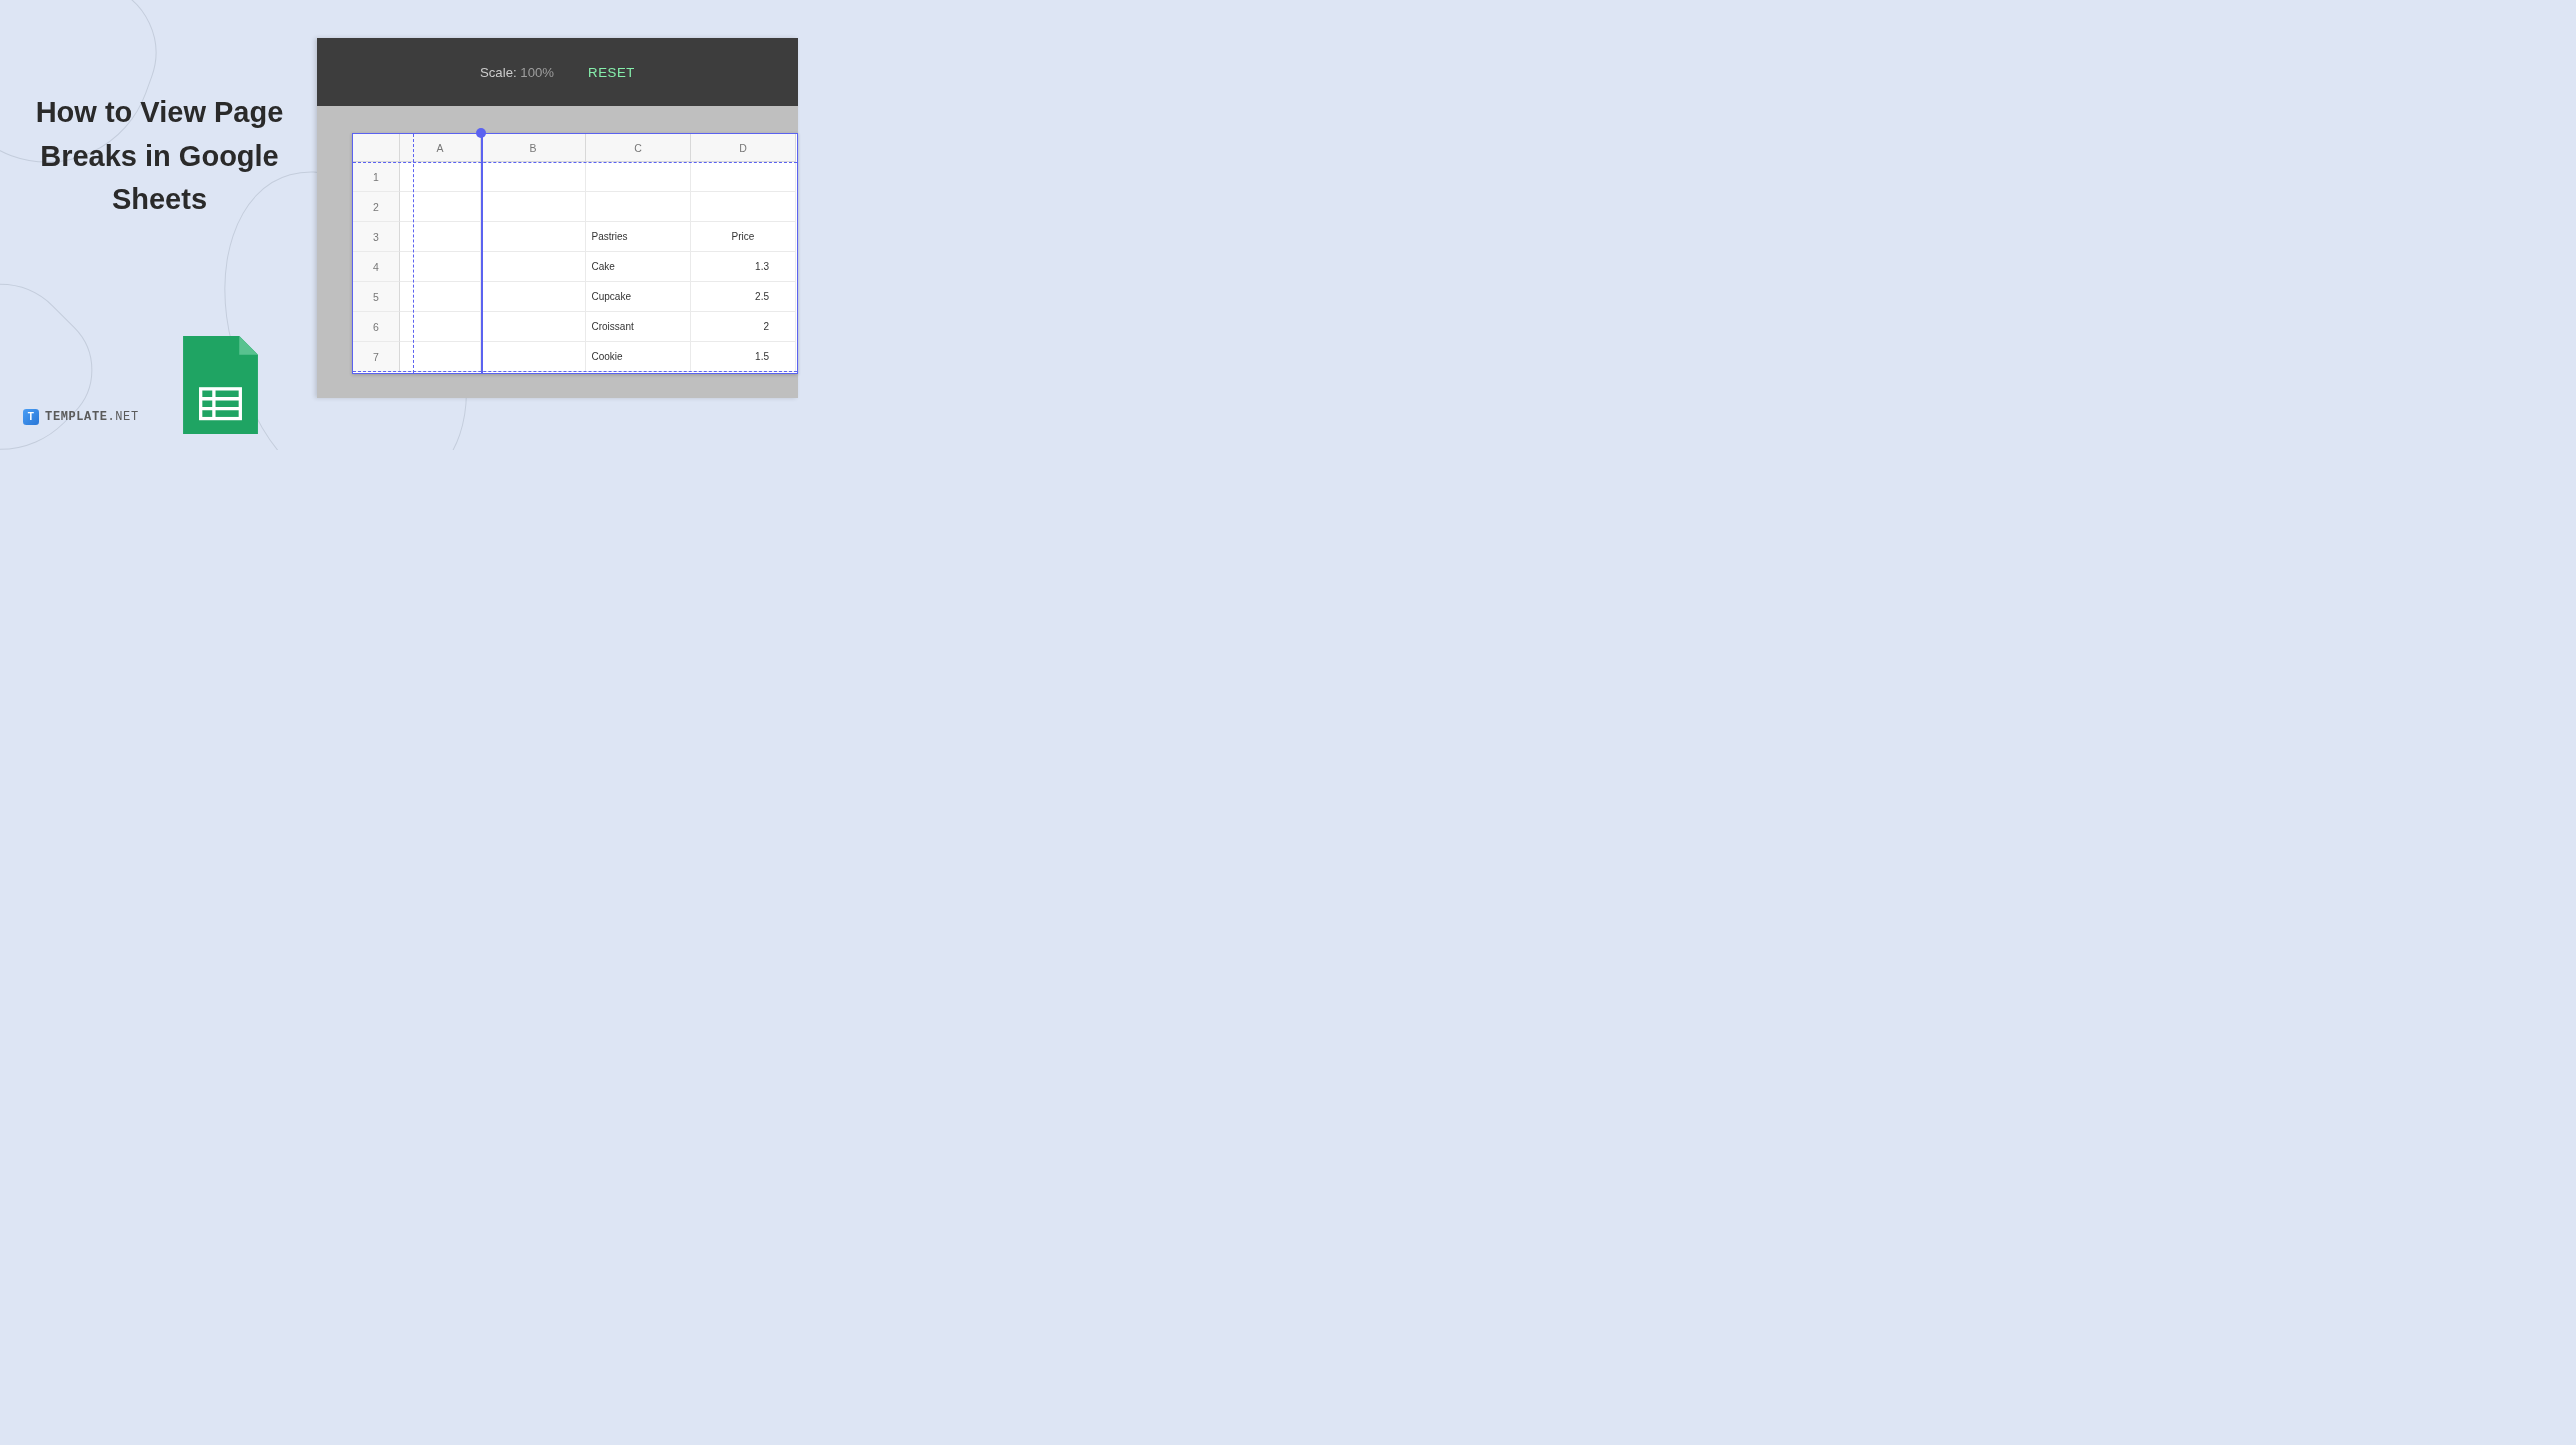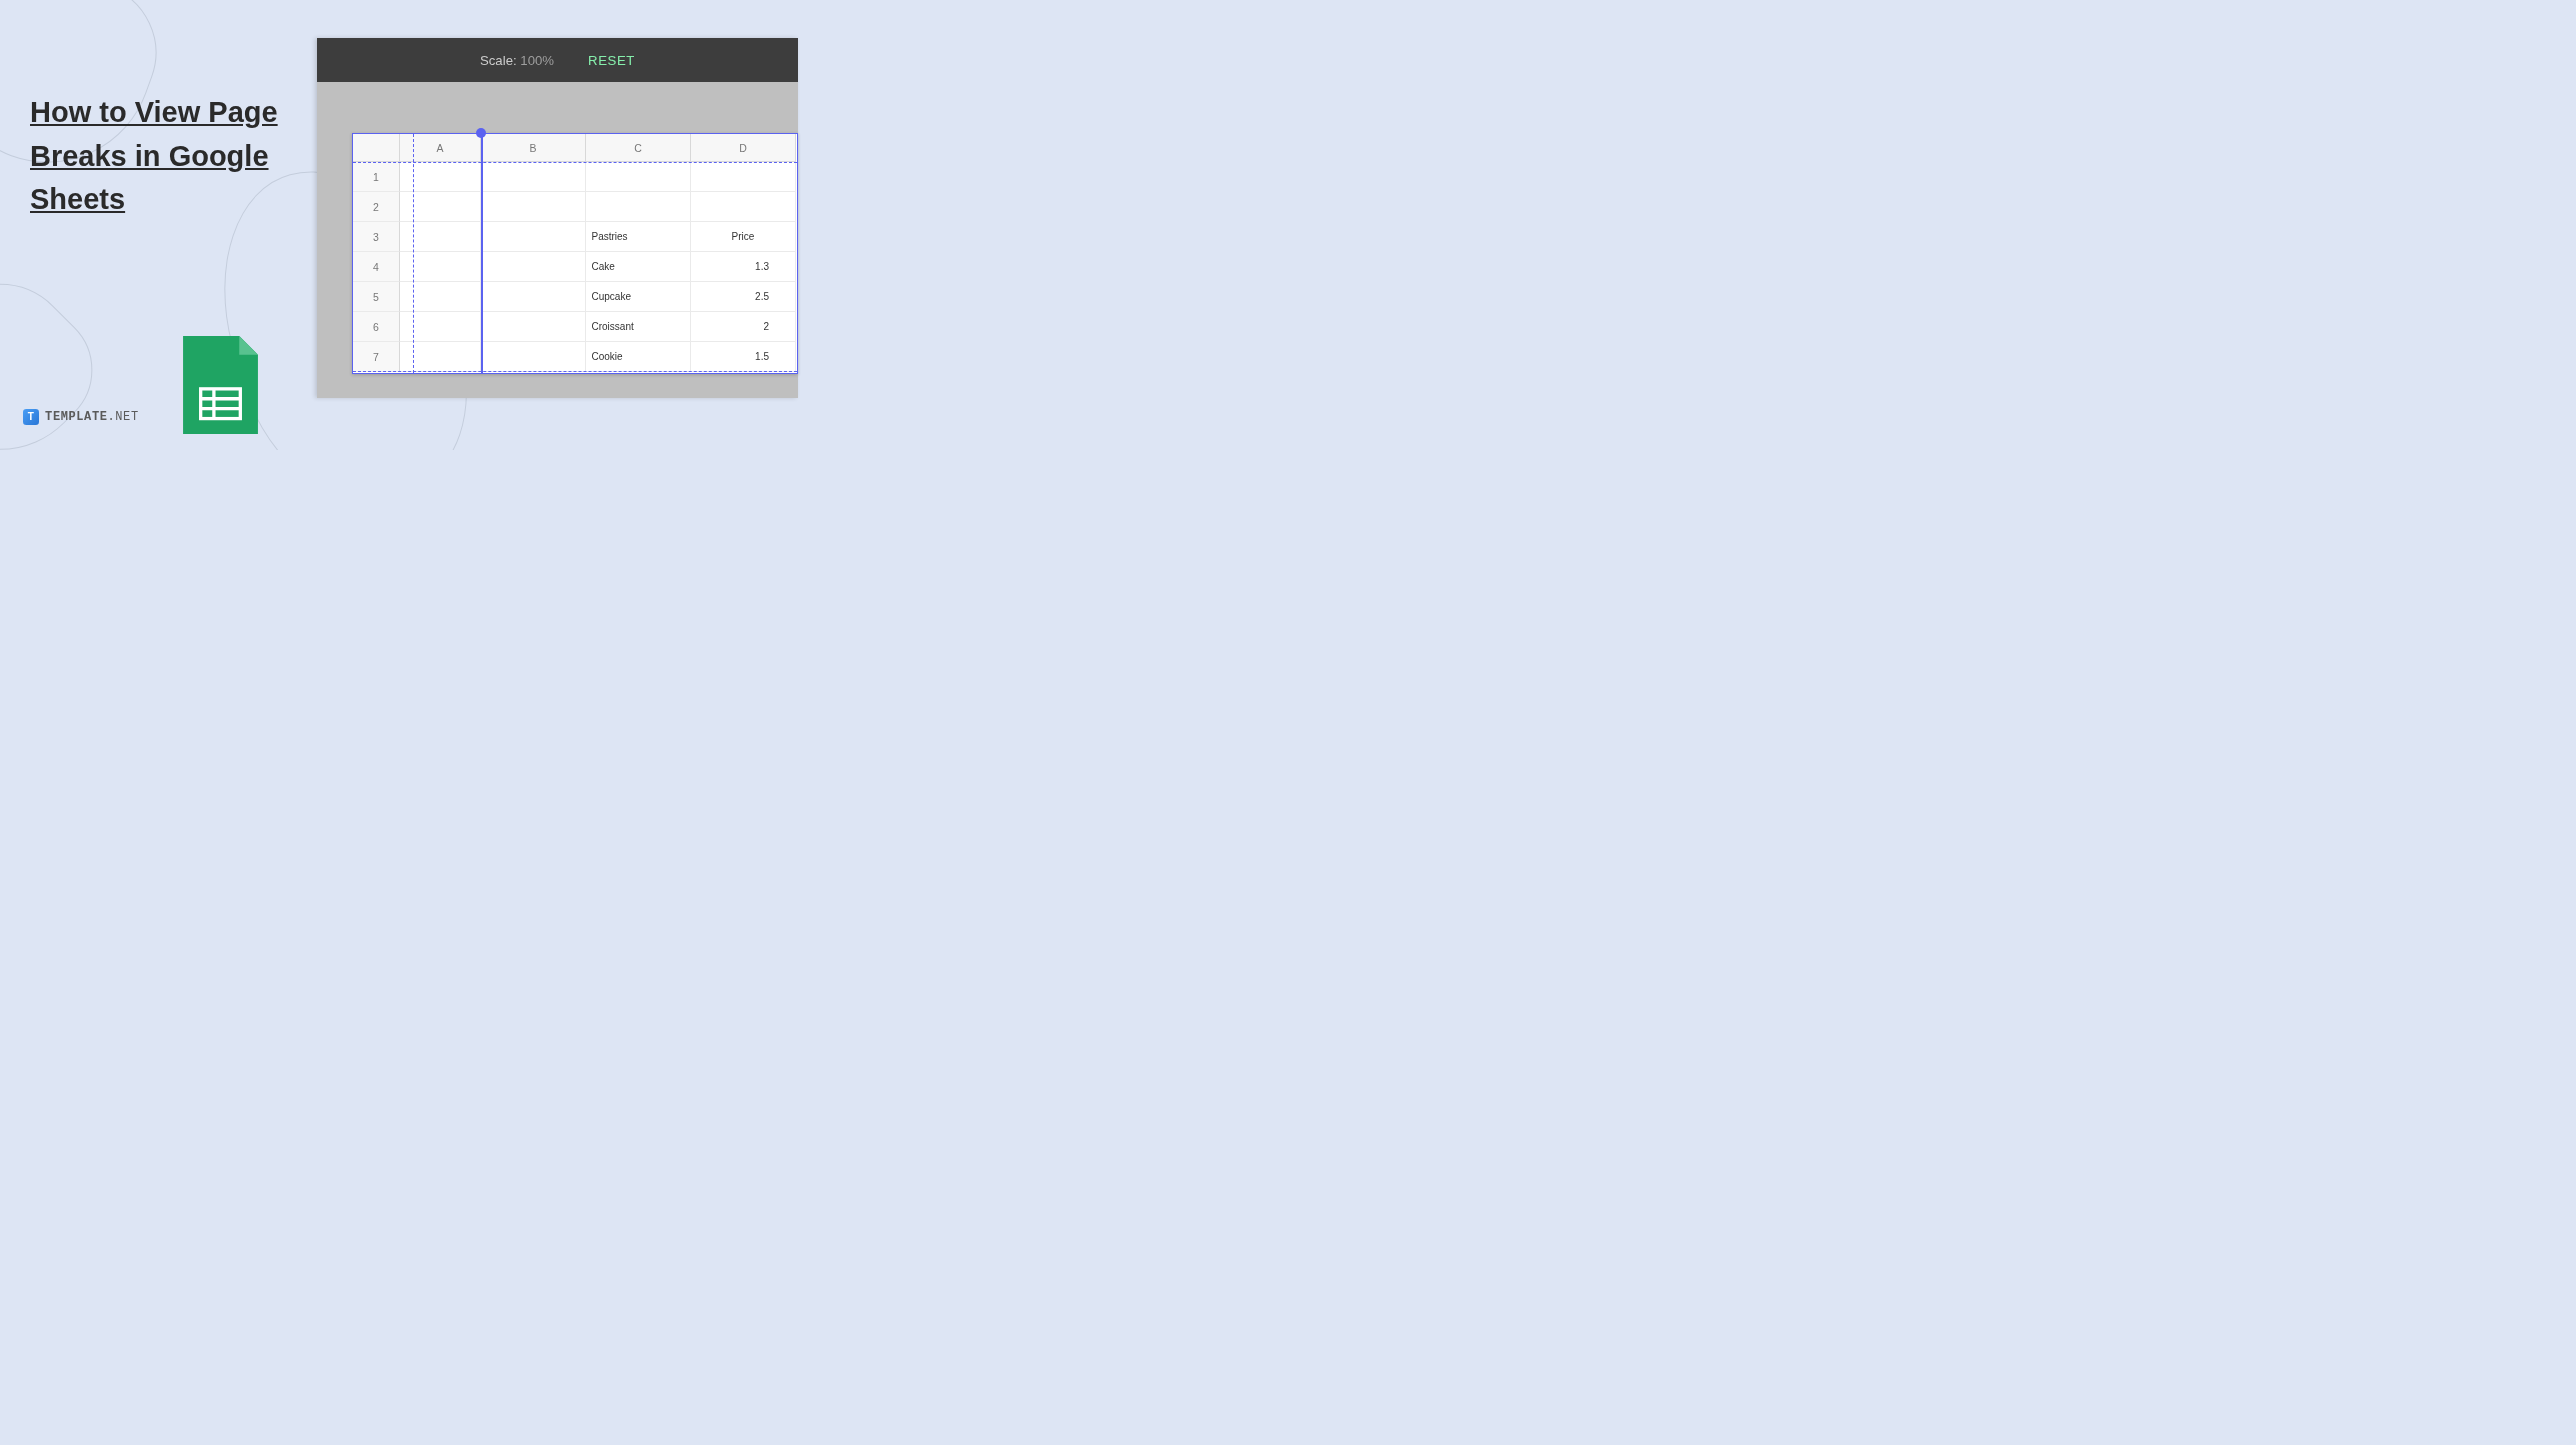--- a/index.html
+++ b/index.html
@@ -39,25 +39,25 @@
       height: 166px;
       border: 1.1px solid #c4cddc;
       border-radius: 50% 40% 60% 50%;
       transform: rotate(45deg);
     }
     .left-title {
       position: absolute;
       top: 91px;
       left: 30px;
       width: 259px;
+      text-align: center;
       font-weight: bold;
       font-size: 29px;
       color: #2a2a2a;
       line-height: 1.5;
-      text-decoration: underline;
     }
     .sheets-icon {
       position: absolute;
       top: 336px;
       left: 183px;
       width: 75px;
       height: 98px;
     }
     .template-logo {
       position: absolute;
@@ -91,21 +91,21 @@
       position: absolute;
       top: 38px;
       left: 317px;
       width: 481px;
       height: 360px;
       background: #bfbfbf;
       box-shadow: -2.2px 0 4.4px rgba(0,0,0,0.15);
     }
     .toolbar {
       background: #3d3d3d;
-      height: 44px;
+      height: 68px;
       display: flex;
       align-items: center;
       justify-content: center;
       gap: 34px;
     }
     .toolbar-scale {
       color: #cccccc;
       font-size: 13.2px;
     }
     .toolbar-scale .value { color: #9e9e9e; }

